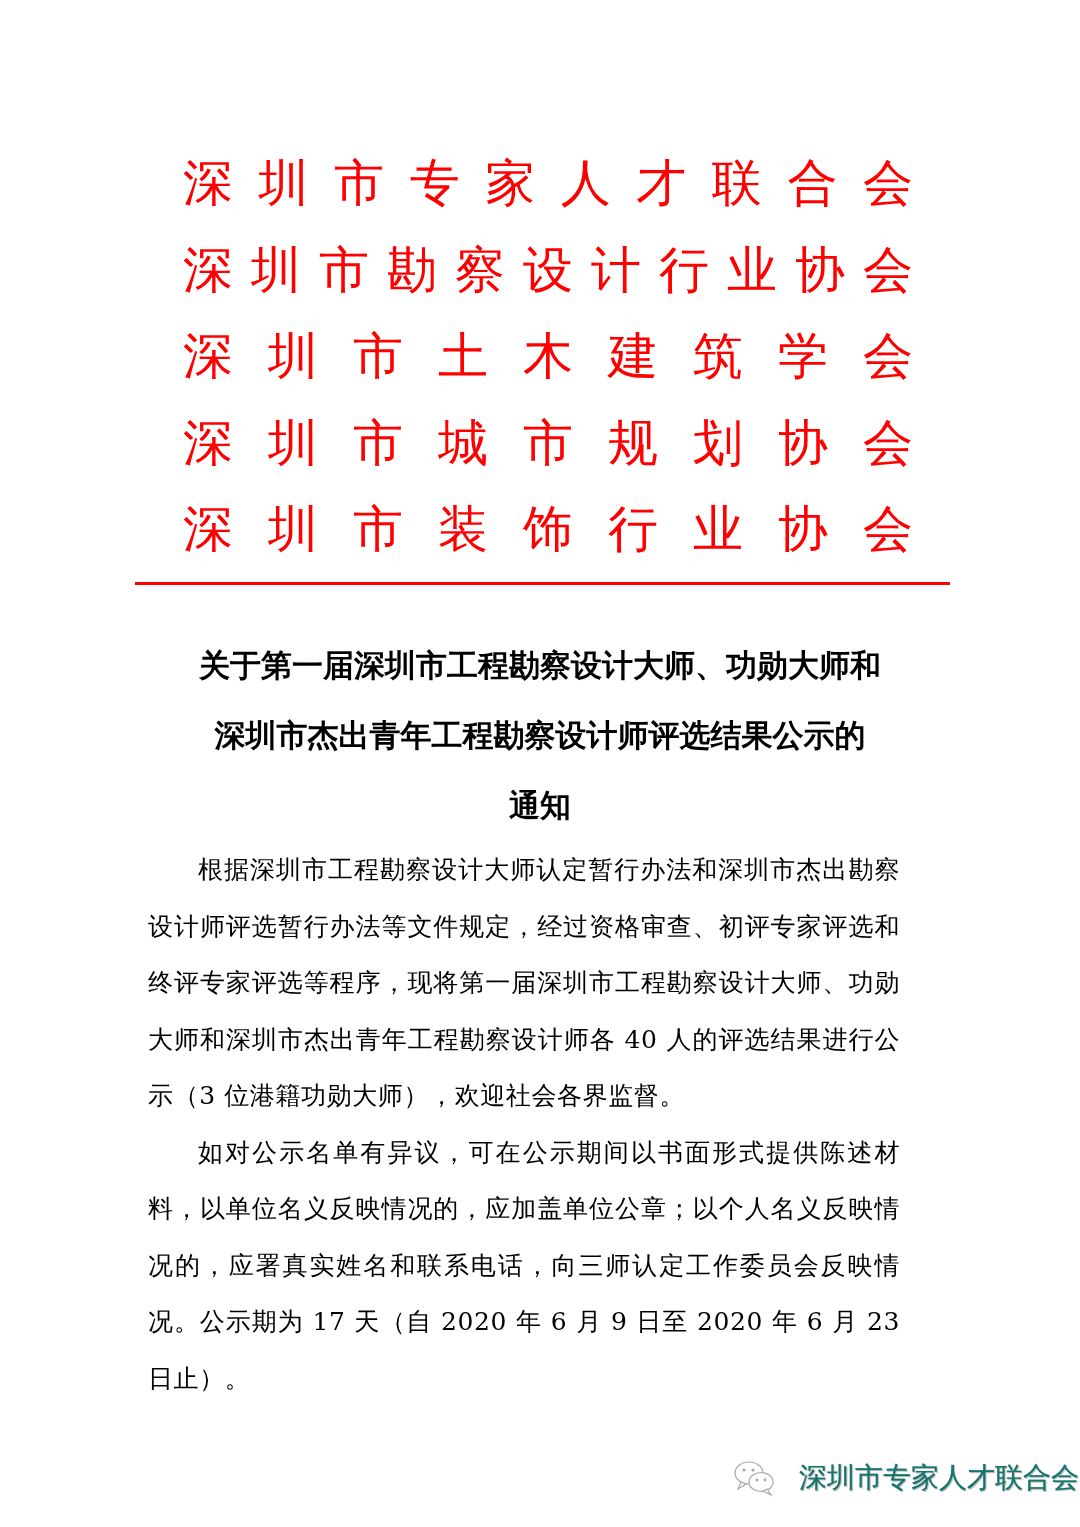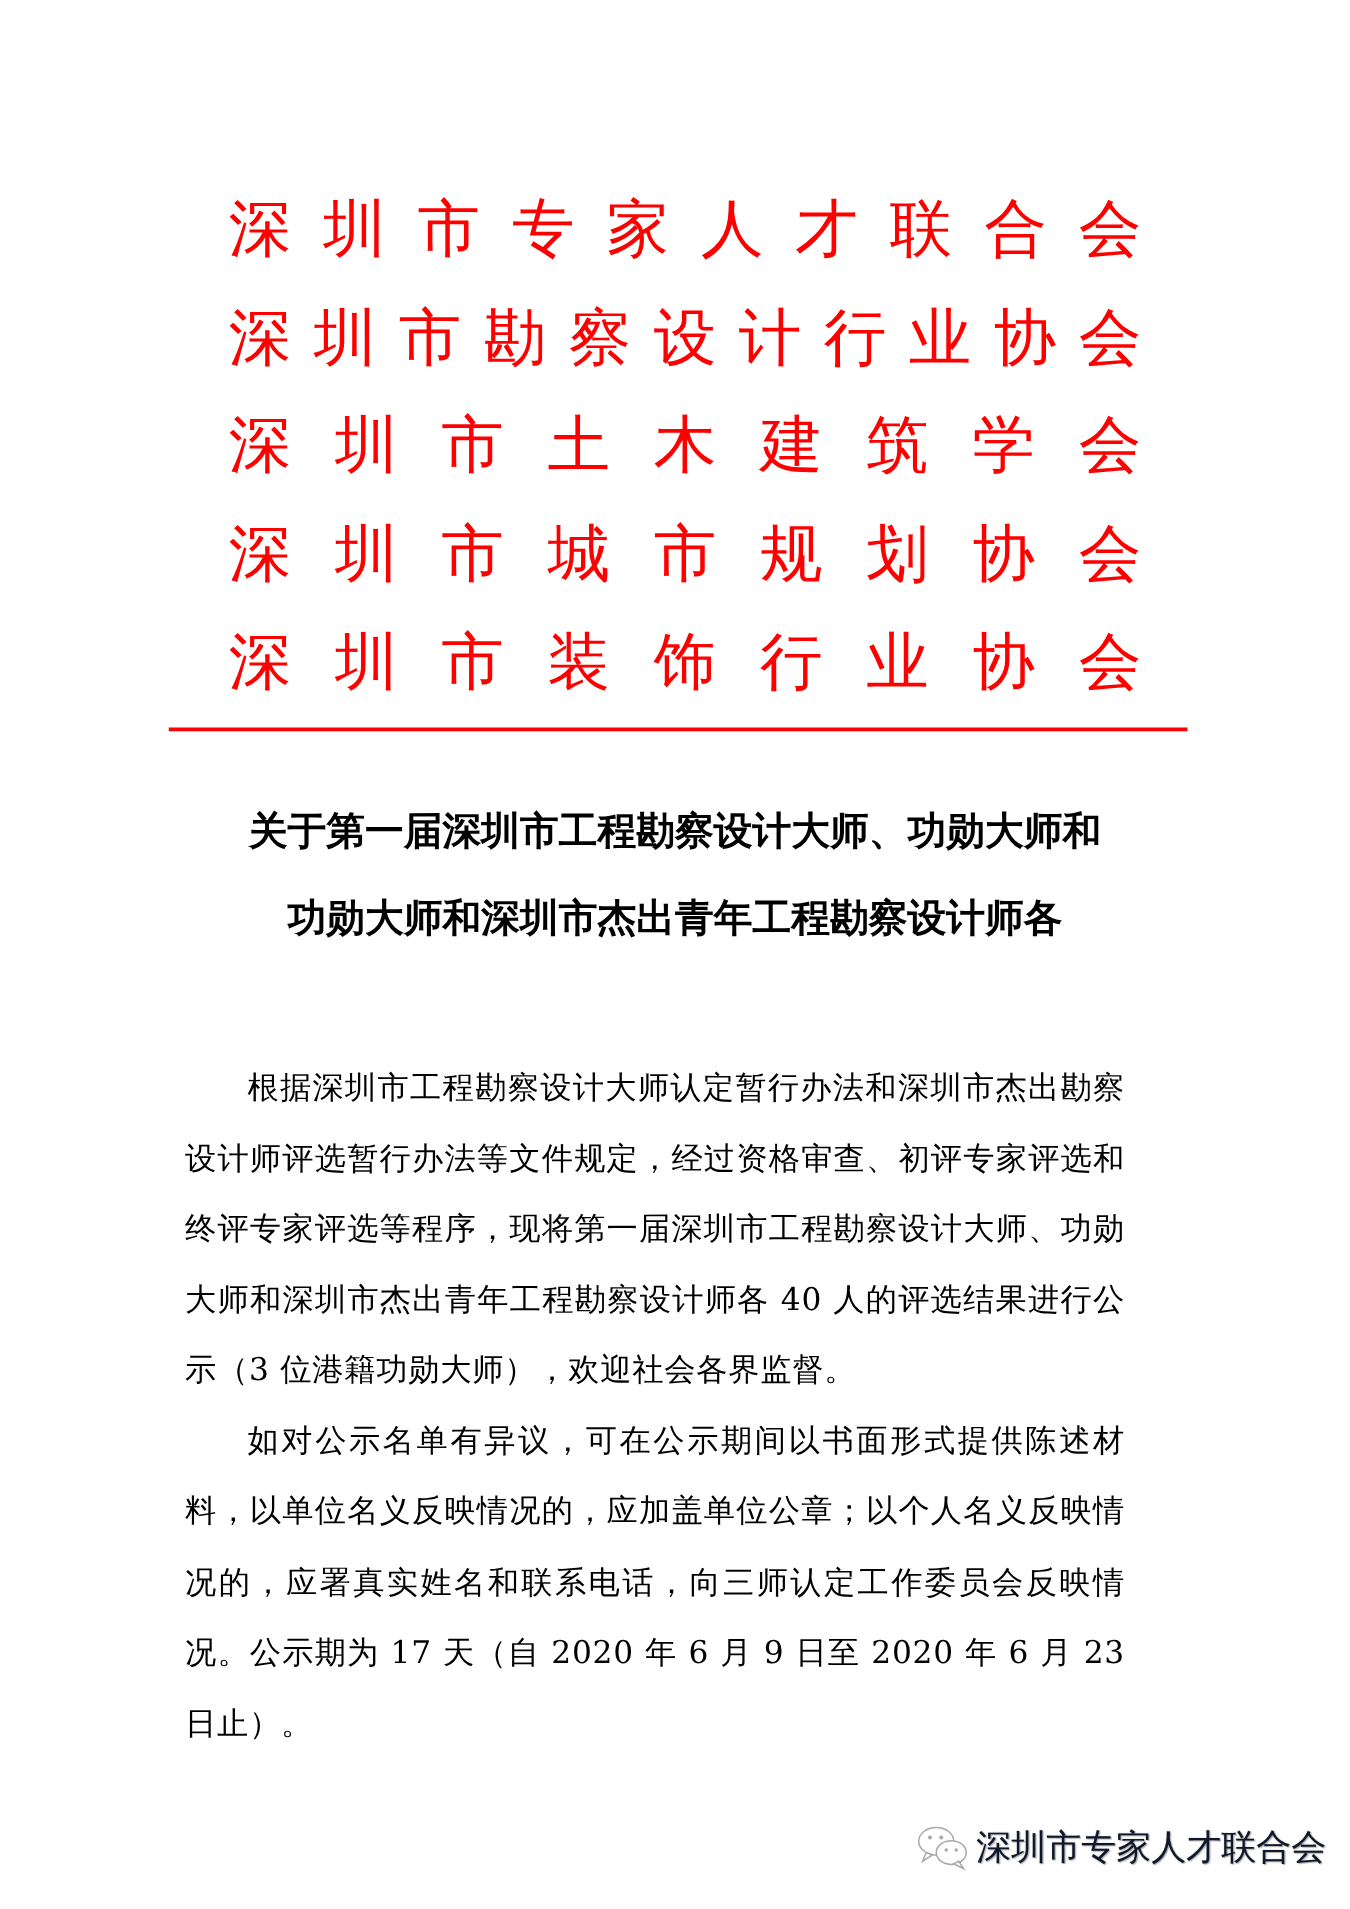--- a/index.html
+++ b/index.html
@@ -72,22 +72,22 @@
       text-align: justify;
       text-indent: 2em;
       letter-spacing: 0.6px;
     }
     .watermark {
       position: absolute;
       left: 733px;
       top: 1458px;
       display: flex;
       align-items: center;
-      gap: 4px;
-      color: #0f172a;
+      gap: 22px;
+      color: #0f766e;
       font-size: 28px;
       font-family: "DejaVu Sans", "Liberation Sans", sans-serif;
       text-shadow: 0 0 1px #9a9a9a, 1px 1px 1px #b0b0b0;
       white-space: nowrap;
     }
     .wechat-icon {
       width: 44px;
       height: 40px;
       display: inline-block;
     }
@@ -153,21 +153,22 @@
       <span>业</span>
       <span>协</span>
       <span>会</span>
     </div>
 </div>
 
 <div class="red-rule"></div>
 
 <div class="doc-title">
   <div>关于第一届深圳市工程勘察设计大师、功勋大师和</div>
-  <div>功勋大师和深圳市杰出青年工程勘察设计师各</div>
+  <div>深圳市杰出青年工程勘察设计师评选结果公示的</div>
+  <div>通知</div>
 </div>
 
 <div class="doc-body">
   <p>根据深圳市工程勘察设计大师认定暂行办法和深圳市杰出勘察设计师评选暂行办法等文件规定，经过资格审查、初评专家评选和终评专家评选等程序，现将第一届深圳市工程勘察设计大师、功勋大师和深圳市杰出青年工程勘察设计师各 40 人的评选结果进行公示（3 位港籍功勋大师），欢迎社会各界监督。</p>
   <p>如对公示名单有异议，可在公示期间以书面形式提供陈述材料，以单位名义反映情况的，应加盖单位公章；以个人名义反映情况的，应署真实姓名和联系电话，向三师认定工作委员会反映情况。公示期为 17 天（自 2020 年 6 月 9 日至 2020 年 6 月 23 日止）。</p>
 </div>
 
 <div class="watermark">
   <span class="wechat-icon">
     <svg width="44" height="40" viewBox="0 0 44 40">

